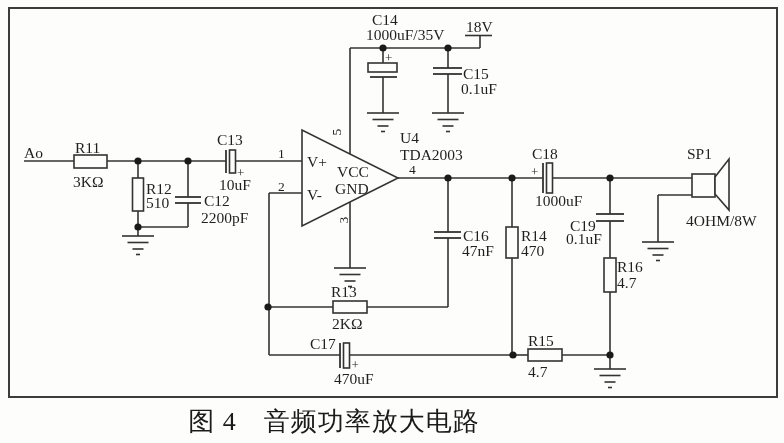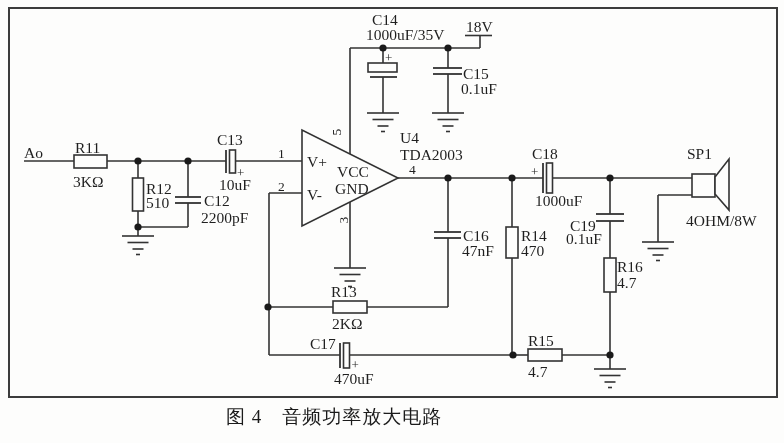--- a/index.html
+++ b/index.html
@@ -19,21 +19,21 @@
   svg text.small{font-size:13.5px;}
   svg text.plus{font-size:13px;}
   .wire{stroke:#333;stroke-width:1.6;fill:none;}
   .sym{stroke:#333;stroke-width:1.6;fill:#fdfdfc;}
   .plate{stroke:#333;stroke-width:1.8;fill:none;}
   .dot{fill:#1a1a1a;stroke:none;}
   .frame{stroke:#3c3c3c;stroke-width:2;fill:none;}
   .caption{
     position:absolute;left:0;top:404px;width:668px;
     text-align:center;
-    font-size:19px;color:#1b1b1b;
+    font-size:26px;color:#1b1b1b;
     letter-spacing:1px;
   }
 </style>
 </head>
 <body>
 
 <div class="page">
 
 <svg width="784" height="400" viewBox="0 0 784 400">
   <defs>

